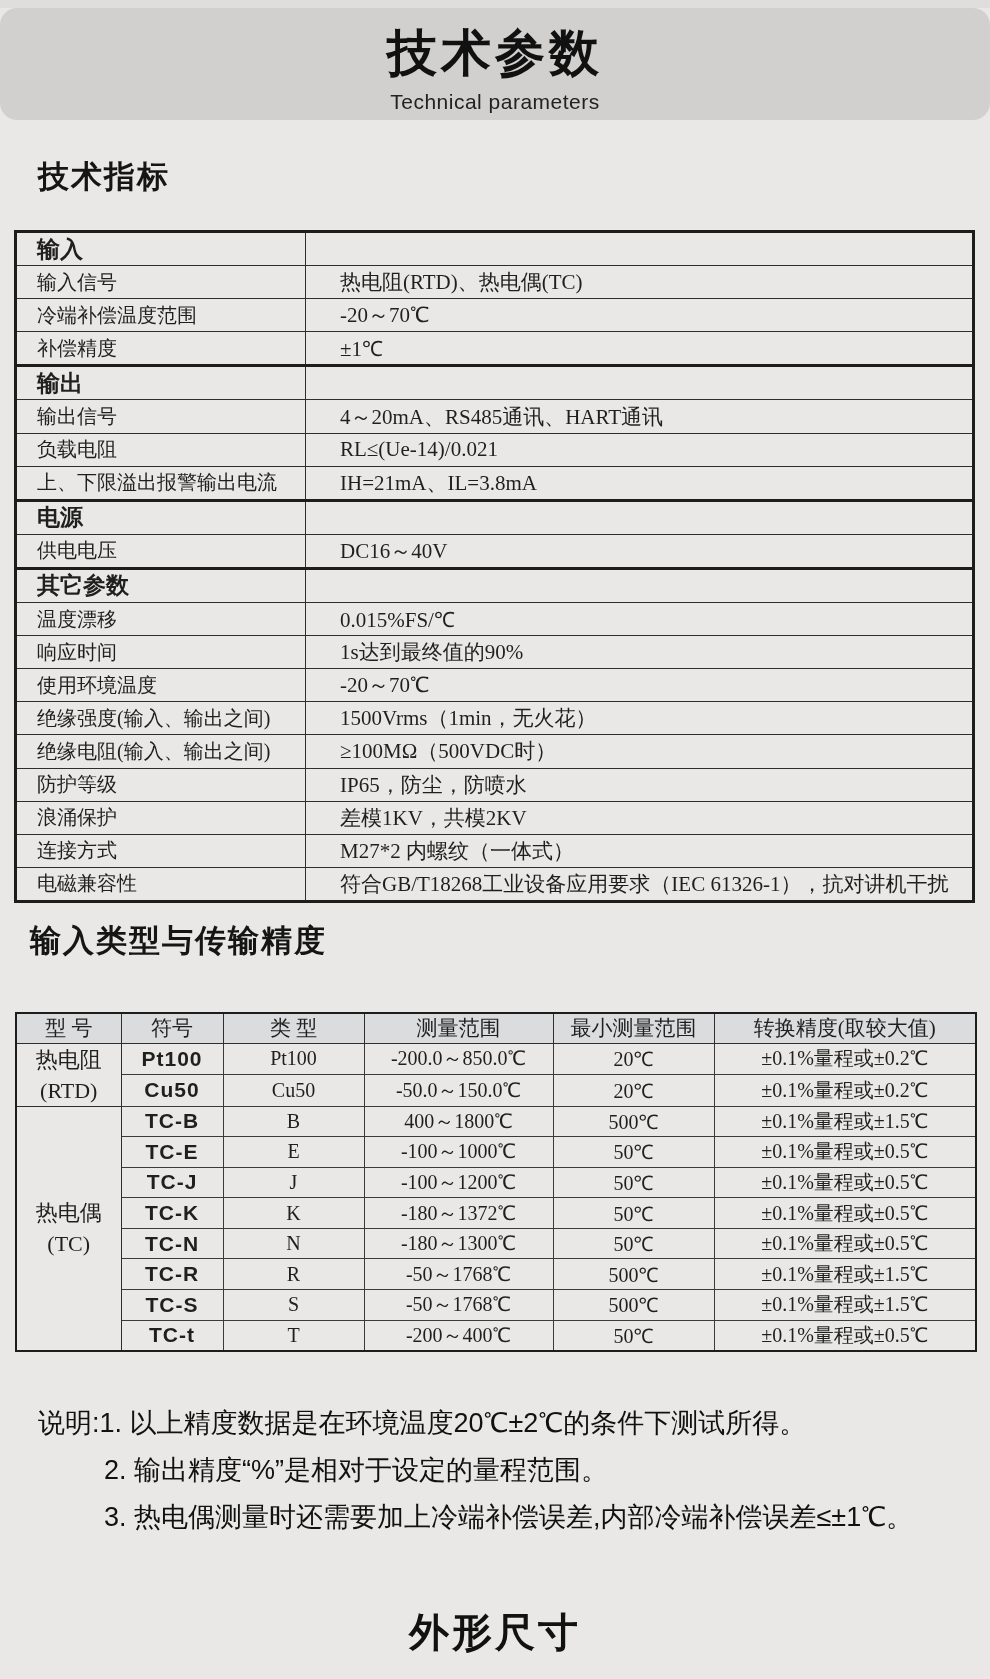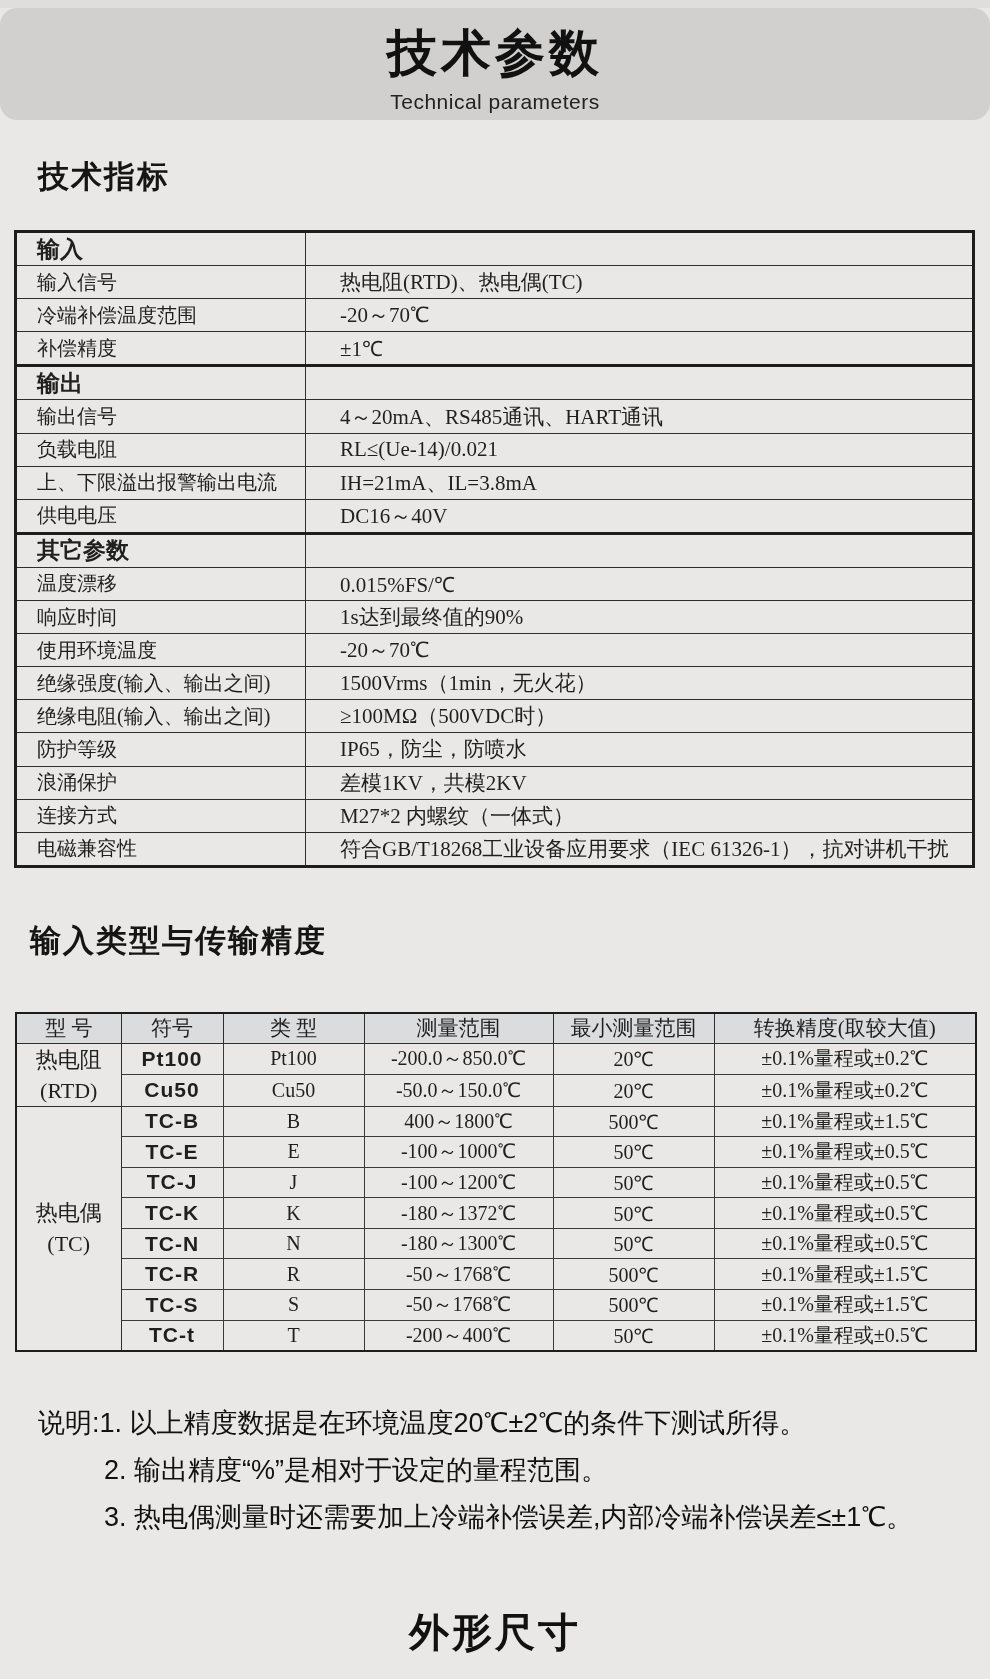--- a/index.html
+++ b/index.html
@@ -122,20 +122,24 @@
           <td class="label">输出信号</td>
           <td class="value">4～20mA、RS485通讯、HART通讯</td>
         </tr>
         <tr>
           <td class="label">负载电阻</td>
           <td class="value">RL≤(Ue-14)/0.021</td>
         </tr>
         <tr>
           <td class="label">上、下限溢出报警输出电流</td>
           <td class="value">IH=21mA、IL=3.8mA</td>
+        </tr>
+        <tr class="group">
+          <td class="label">电源</td>
+          <td class="value"></td>
         </tr>
         <tr>
           <td class="label">供电电压</td>
           <td class="value">DC16～40V</td>
         </tr>
         <tr class="group">
           <td class="label">其它参数</td>
           <td class="value"></td>
         </tr>
         <tr>

